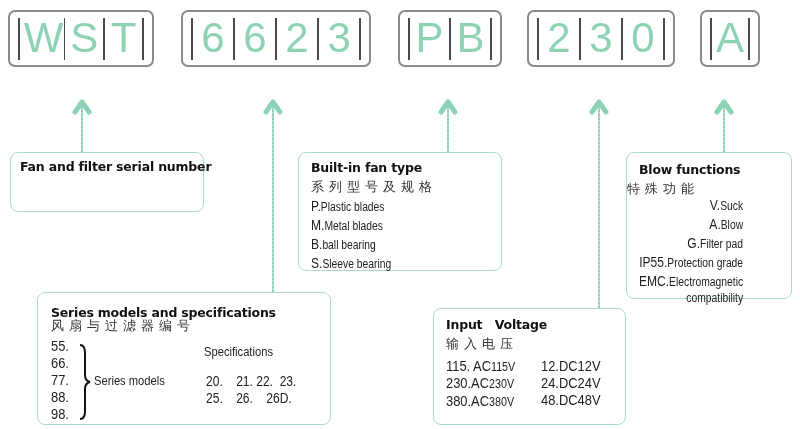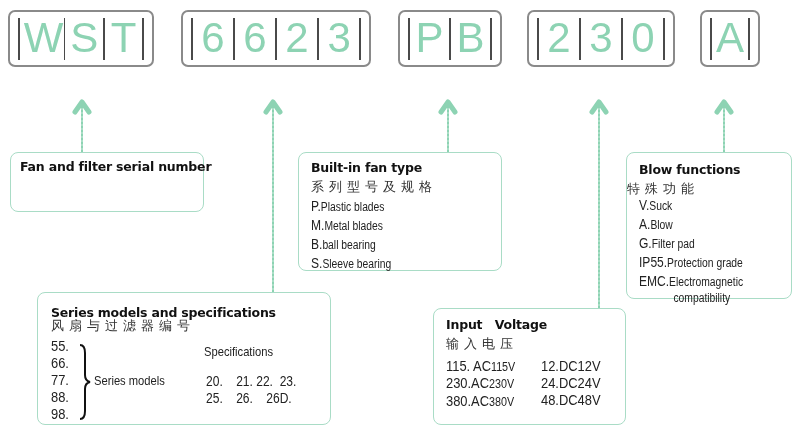--- a/index.html
+++ b/index.html
@@ -117,21 +117,21 @@
     <div class="item"><span class="k">P.</span><span>Plastic blades</span></div>
     <div class="item"><span class="k">M.</span><span>Metal blades</span></div>
     <div class="item"><span class="k">B.</span><span>ball bearing</span></div>
     <div class="item"><span class="k">S.</span><span>Sleeve bearing</span></div>
   </div>
 </div>
 
 <div class="info" style="left:626px;top:152px;width:166px;height:147px;">
   <div class="title" style="position:absolute;left:12px;top:9px;">Blow functions</div>
   <div class="cn" style="position:absolute;left:0;top:27px;">特殊功能</div>
-  <div style="position:absolute;left:12px;top:43px;">
+  <div style="position:absolute;left:12px;top:43px;text-align:right;">
     <div class="item"><span class="k">V.</span><span>Suck</span></div>
     <div class="item"><span class="k">A.</span><span>Blow</span></div>
     <div class="item"><span class="k">G.</span><span>Filter pad</span></div>
     <div class="item"><span class="k">IP55.</span><span>Protection grade</span></div>
     <div class="item"><span class="k">EMC.</span><span>Electromagnetic</span></div>
     <div class="item" style="padding-left:40px;line-height:15px;">compatibility</div>
   </div>
 </div>
 
 <div class="info" style="left:37px;top:292px;width:294px;height:133px;">

